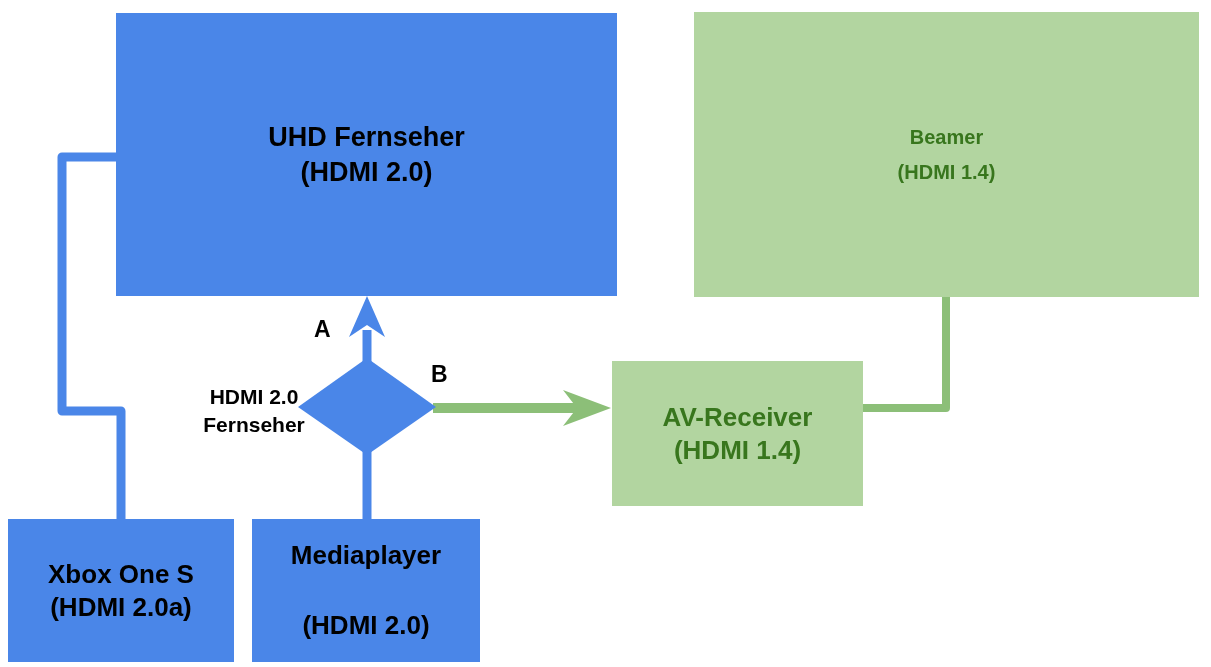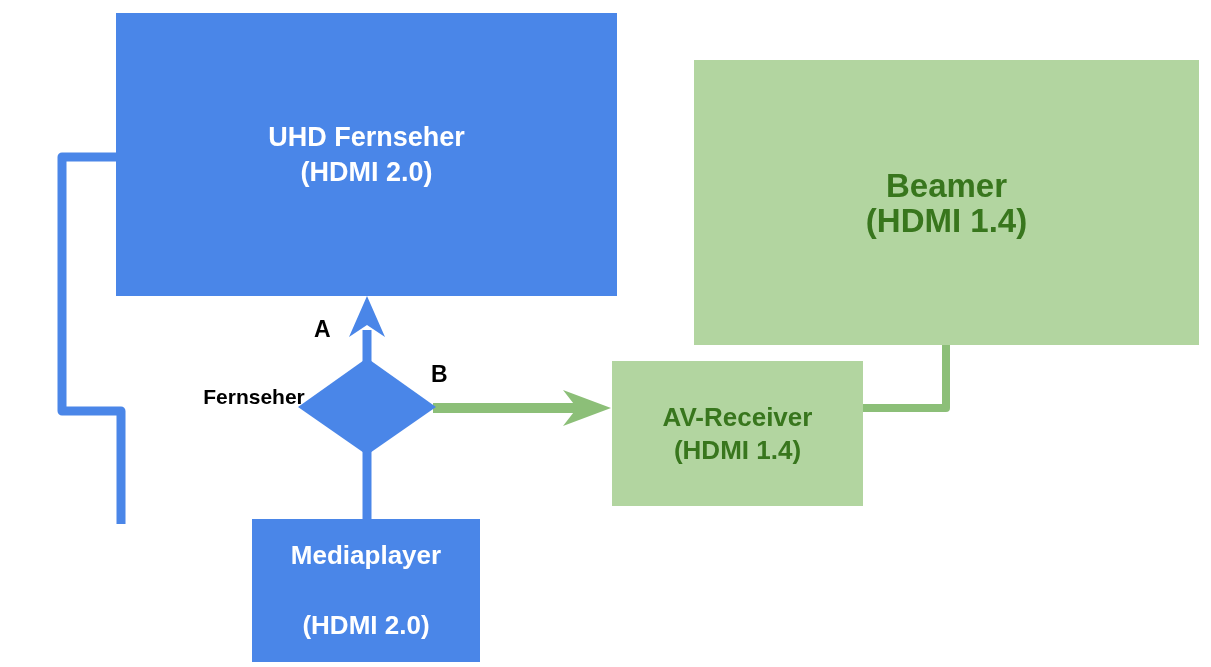--- a/index.html
+++ b/index.html
@@ -8,24 +8,24 @@
   .canvas {
     position:relative; width:1211px; height:667px;
     background:#ffffff; overflow:hidden;
   }
   .wires { position:absolute; left:0; top:0; width:1211px; height:667px; }
   .box {
     position:absolute; display:flex; flex-direction:column;
     align-items:center; justify-content:center; text-align:center;
     font-weight:bold;
   }
-  .box.blue  { background:#4a86e8; color:#ffffff; }
+  .box.blue  { background:#4a86e8; color:#000000; }
   .box.green { background:#b2d5a0; color:#38761d; }
   .tv          { left:116px; top:13px;  width:501px; height:283px; font-size:27px; line-height:35px; }
-  .beamer      { left:694px; top:12px;  width:505px; height:285px; font-size:33px; line-height:35px;margin-top:48px; }
+  .beamer      { left:694px; top:12px;  width:505px; height:285px; font-size:20px; line-height:35px; }
   .av          { left:612px; top:337px; width:251px; height:145px; font-size:26px; line-height:33px;margin-top:24px; }
   .xbox        { left:8px;   top:519px; width:226px; height:143px; font-size:26px; line-height:33px; }
   .mediaplayer { left:252px; top:519px; width:228px; height:143px; font-size:26px; line-height:33px;gap:37px; }
   .edge-label {
     position:absolute; font-weight:bold; color:#000000; font-size:23px; line-height:23px;
   }
   .label-a { left:314px; top:318px; }
   .label-b { left:431px; top:363px; }
   .splitter-label {
     position:absolute; left:193px; top:383px; width:122px;
@@ -64,26 +64,31 @@
   <div class="box green beamer">
     <div>Beamer</div>
     <div>(HDMI 1.4)</div>
   </div>
 
   <div class="box green av">
     <div>AV-Receiver</div>
     <div>(HDMI 1.4)</div>
   </div>
 
+  <div class="box blue xbox">
+    <div>Xbox One S</div>
+    <div>(HDMI 2.0a)</div>
+  </div>
 
   <div class="box blue mediaplayer">
     <div>Mediaplayer</div>
     <div>(HDMI 2.0)</div>
   </div>
 
   <div class="splitter-label">
+    <div>HDMI 2.0</div>
     <div>Fernseher</div>
   </div>
 
   <div class="edge-label label-a">A</div>
   <div class="edge-label label-b">B</div>
 
 </div>
 
 </body></html>

